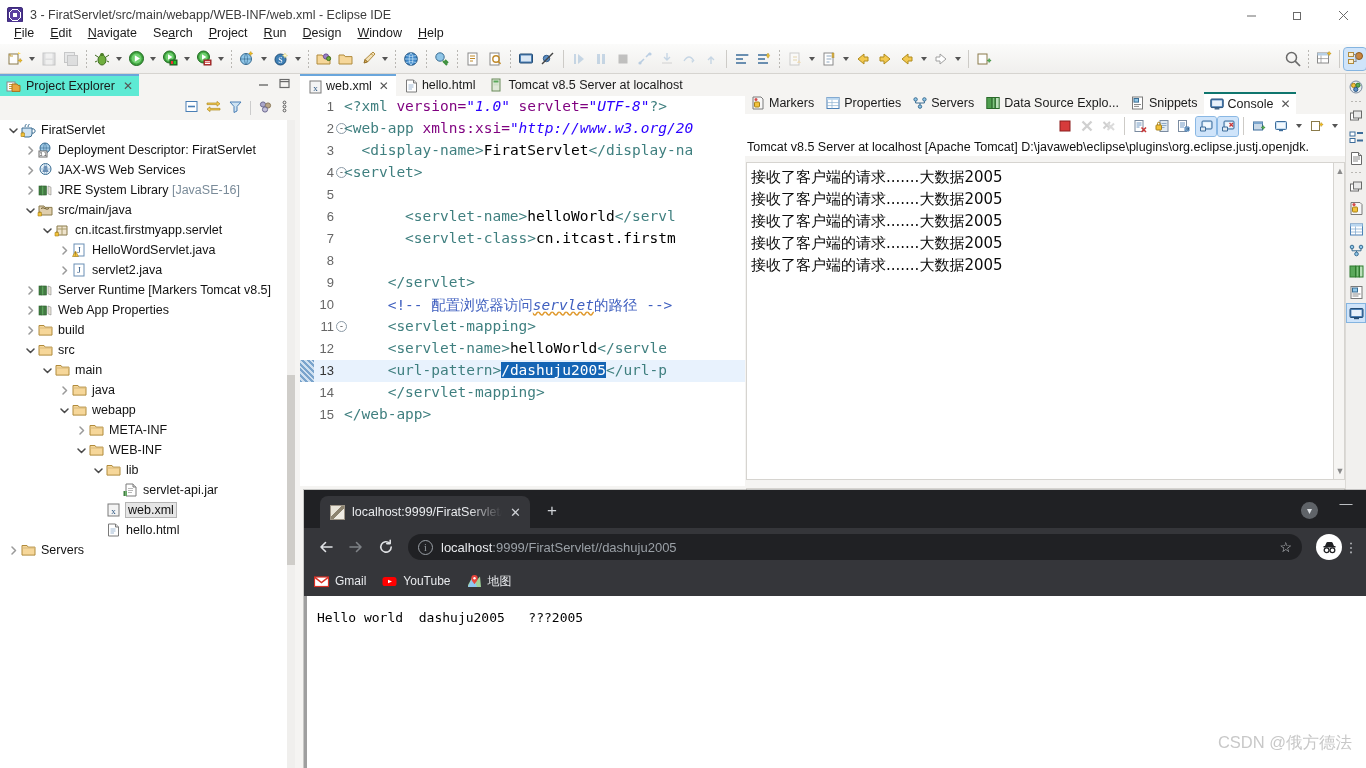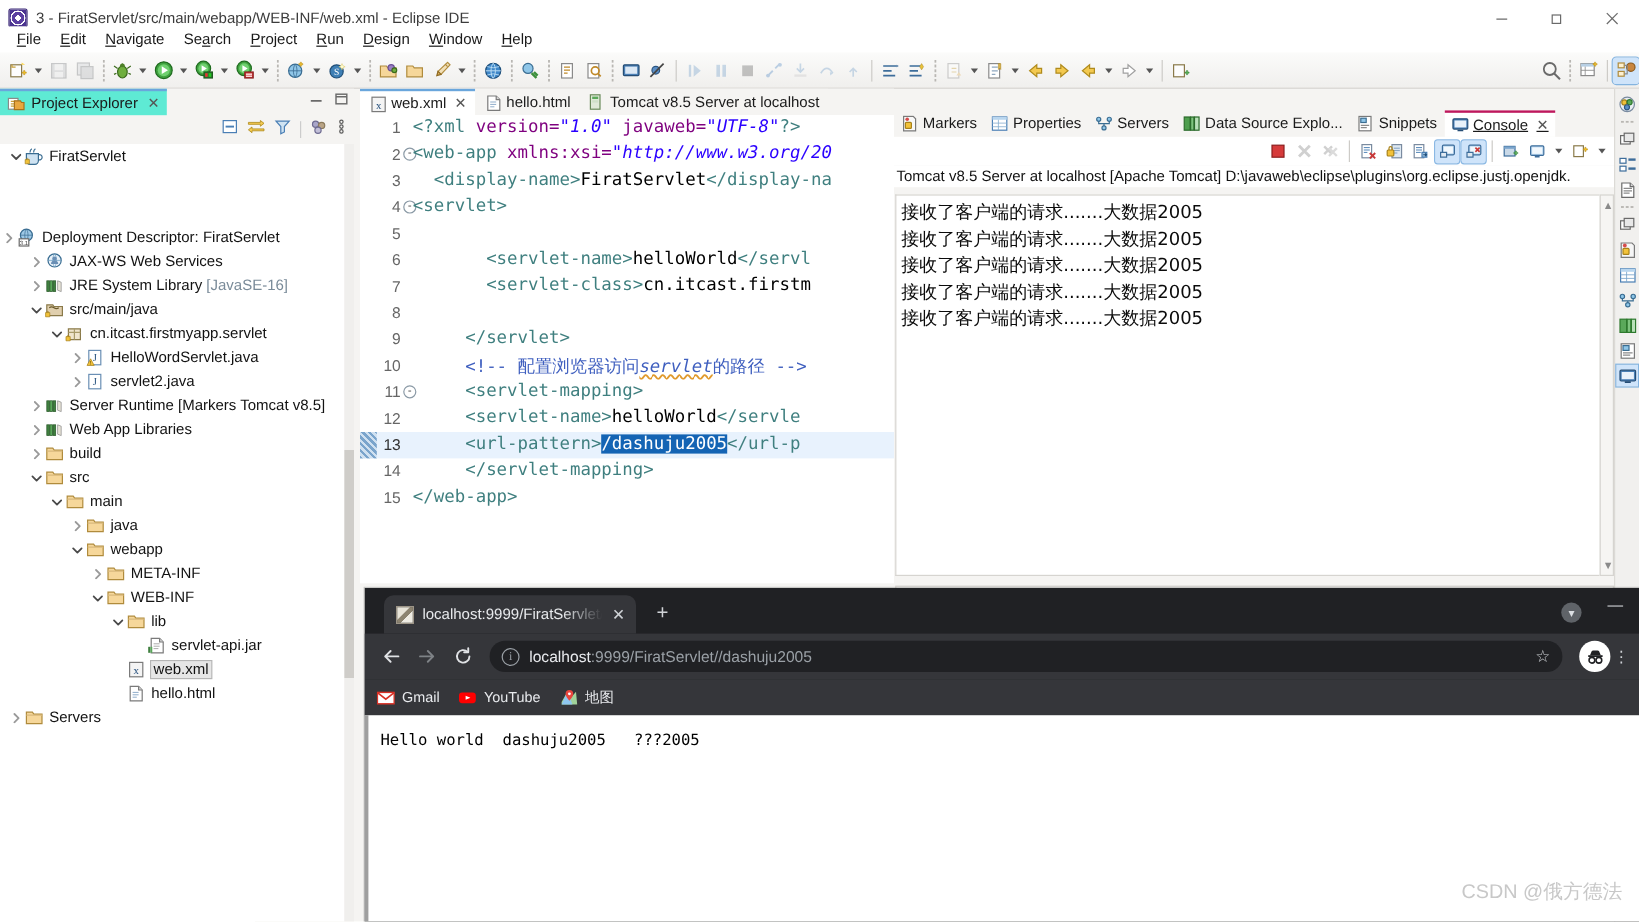--- a/index.html
+++ b/index.html
@@ -95,21 +95,21 @@
   .str { color:#2a00ff; font-style:italic; }
   .cmt { color:#3f5fbf; }
   .plain { color:#000; }
   .selhl { background:#1464b4; color:#fff; }
   .squiggle { text-decoration: underline wavy #e09a2e; text-decoration-skip-ink:none;font-style:italic; }
 
   
   .conpane { position:absolute; left:745px; top:92px; width:600px; height:412px; background:#f5f4f2; }
   .ctabs { height:22px; display:flex; align-items:stretch; background:#f5f4f2; font-size:12.5px; }
   .ctab { display:flex; align-items:center; padding:0 6px; color:#1a1a1a; }
-  .ctab.active { background:#ffffff; border-top:2px solid #be185d;text-decoration:underline; }
+  .ctab.active { background:#ffffff; border-top:2px solid #0f766e; }
   .ctab .cicon { width:14px; height:14px; margin-right:4px; flex:none; }
   .ctab .closex { margin-left:7px; color:#555; font-size:12px; }
   .ctoolbar { height:24px; display:flex; align-items:center; justify-content:flex-end; padding-right:4px; gap:2px; background:#ffffff; }
   .ctb { width:20px; height:19px; display:flex; align-items:center; justify-content:center; border-radius:2px; }
   .ctb.on { background:#cfe4fa; outline:1px solid #8ab8e4; }
   .ctb.disabled { opacity:.35; }
   .ctitle { font-size:12.5px; color:#111; padding:2px 0 2px 2px; background:#fff; white-space:nowrap; overflow:hidden; }
   .cbody { position:absolute; left:1px; top:70px; right:12px; bottom:24px; background:#fff; border:1px solid #d6d4d0; border-right:none; overflow:hidden; padding:3px 4px; }
   .cline { font-size:15px; color:#0b0b0b; line-height:22px; white-space:pre; font-family:"DejaVu Sans", sans-serif; }
   .cvscroll { position:absolute; right:0; top:70px; width:12px; bottom:24px; background:#f6f5f3; border:1px solid #d6d4d0; }
@@ -534,21 +534,21 @@
           </span>
           <span class="ticon"><svg width="17" height="16" viewBox="0 0 17 16">
               <path d="M2 6 h10 v6 a3 3 0 0 1 -3 3 h-4 a3 3 0 0 1 -3 -3 z" fill="#cfe3f2" stroke="#3a6d92"></path>
               <path d="M12 7 a2.2 2.2 0 1 1 0 4" fill="none" stroke="#3a6d92"></path>
               <path d="M5 5 q0 -2 1.5 -3 M8 5 q0 -2 1.5 -3" stroke="#3a6d92" fill="none"></path>
               <path d="M1 11 l3.5 0 l0 3.5 l-3.5 0 z" fill="#f2c23a" stroke="#a8821a" stroke-width=".6"></path>
               <path d="M2.2 11 v-.8 a.9 .9 0 0 1 1.2 0 v.8" fill="none" stroke="#a8821a" stroke-width=".6"></path>
             </svg></span>
           <span class="tlabel">FiratServlet</span>
         </div>
-        <div class="trow" style=" margin-top: 48px;">
+        <div class="trow" style="padding-left: 23px;">
           <span class="twist">
             <svg width="9" height="9" viewBox="0 0 9 9">
               <path d="M3 1 L6.5 4.5 L3 8" fill="none" stroke="#9a9a9a" stroke-width="1.5" stroke-linecap="round" stroke-linejoin="round"></path>
             </svg>
           </span>
           <span class="ticon"><svg width="17" height="16" viewBox="0 0 17 16">
               <circle cx="8" cy="6" r="5" fill="#9ec9e6" stroke="#3a6d92"></circle>
               <path d="M3 6 h10 M8 1 c-1.8 2 -1.8 8 0 10 M8 1 c1.8 2 1.8 8 0 10" fill="none" stroke="#3a6d92" stroke-width=".6"></path>
               <rect x="2" y="9" width="8" height="6" fill="#fff" stroke="#6a6a6a"></rect>
               <text x="6" y="14" font-size="5" fill="#444" text-anchor="middle" font-family="Liberation Sans,sans-serif">3.1</text>
@@ -656,21 +656,21 @@
             <svg width="9" height="9" viewBox="0 0 9 9">
               <path d="M3 1 L6.5 4.5 L3 8" fill="none" stroke="#9a9a9a" stroke-width="1.5" stroke-linecap="round" stroke-linejoin="round"></path>
             </svg>
           </span>
           <span class="ticon"><svg width="17" height="16" viewBox="0 0 17 16">
               <rect x="2" y="4" width="2.2" height="9" fill="#3f7f3f" stroke="#2a5a2a" stroke-width=".6"></rect>
               <rect x="4.6" y="4" width="2.2" height="9" fill="#5aa85a" stroke="#2a5a2a" stroke-width=".6"></rect>
               <rect x="7.2" y="4" width="2.2" height="9" fill="#3f7f3f" stroke="#2a5a2a" stroke-width=".6"></rect>
               <path d="M11 4 l3 1.2 l0 7.8 l-3 -1.2 z" fill="#e8e4d8" stroke="#8a8a8a" stroke-width=".6"></path>
             </svg></span>
-          <span class="tlabel">Web App Libraries</span>
+          <span class="tlabel">Web App Properties</span>
         </div>
         <div class="trow" style="padding-left: 23px; align-items: center;">
           <span class="twist">
             <svg width="9" height="9" viewBox="0 0 9 9">
               <path d="M3 1 L6.5 4.5 L3 8" fill="none" stroke="#9a9a9a" stroke-width="1.5" stroke-linecap="round" stroke-linejoin="round"></path>
             </svg>
           </span>
           <span class="ticon"><svg width="17" height="16" viewBox="0 0 17 16">
               <path d="M2 3.5 h5 l1.2 1.6 h6.8 v8 h-13 z" fill="#f6d79a" stroke="#b08b3c"></path>
               <path d="M2 6 h13" stroke="#d8b97c"></path>
@@ -828,21 +828,21 @@
         <div class="etab">
           <span class="eicon"><svg width="14" height="14" viewBox="0 0 14 14">
               <rect x="3" y="1" width="8" height="12" fill="#dfe9d8" stroke="#6a8a5a"></rect>
               <rect x="4.5" y="2.5" width="5" height="2" fill="#5aa85a"></rect>
               <rect x="4.5" y="5.5" width="5" height="2" fill="#cfe0c8"></rect>
             </svg></span>
           <span>Tomcat v8.5 Server at localhost</span>
         </div>
       </div>
     <div class="code" id="code">
-        <div class="cl"><span class="ln">1</span><span class="txt"><span class="tag">&lt;?xml </span><span class="attr">version=</span><span class="str">"1.0"</span><span class="attr"> javaweb=</span><span class="str">"UTF-8"</span><span class="tag">?&gt;</span></span></div>
+        <div class="cl"><span class="ln">1</span><span class="txt"><span class="tag">&lt;?xml </span><span class="attr">version=</span><span class="str">"1.0"</span><span class="attr"> servlet=</span><span class="str">"UTF-8"</span><span class="tag">?&gt;</span></span></div>
         <div class="cl"><span class="ln">2</span><span class="fold">-</span><span class="txt"><span class="tag">&lt;web-app </span><span class="attr">xmlns:xsi=</span><span class="str">"http://www.w3.org/20</span></span></div>
         <div class="cl"><span class="ln">3</span><span class="txt"><span class="plain">  </span><span class="tag">&lt;display-name&gt;</span><span class="plain">FiratServlet</span><span class="tag">&lt;/display-na</span></span></div>
         <div class="cl"><span class="ln">4</span><span class="fold">-</span><span class="txt"><span class="tag">&lt;servlet&gt;</span></span></div>
         <div class="cl"><span class="ln">5</span><span class="txt"></span></div>
         <div class="cl"><span class="ln">6</span><span class="txt"><span class="plain">       </span><span class="tag">&lt;servlet-name&gt;</span><span class="plain">helloWorld</span><span class="tag">&lt;/servl</span></span></div>
         <div class="cl"><span class="ln">7</span><span class="txt"><span class="plain">       </span><span class="tag">&lt;servlet-class&gt;</span><span class="plain">cn.itcast.firstm</span></span></div>
         <div class="cl"><span class="ln">8</span><span class="txt"></span></div>
         <div class="cl"><span class="ln">9</span><span class="txt"><span class="plain">     </span><span class="tag">&lt;/servlet&gt;</span></span></div>
         <div class="cl"><span class="ln">10</span><span class="txt"><span class="plain">     </span><span class="cmt">&lt;!-- 配置浏览器访问</span><span class="cmt squiggle">servlet</span><span class="cmt">的路径 --&gt;</span></span></div>
         <div class="cl"><span class="ln">11</span><span class="fold">-</span><span class="txt"><span class="plain">     </span><span class="tag">&lt;servlet-mapping&gt;</span></span></div>

